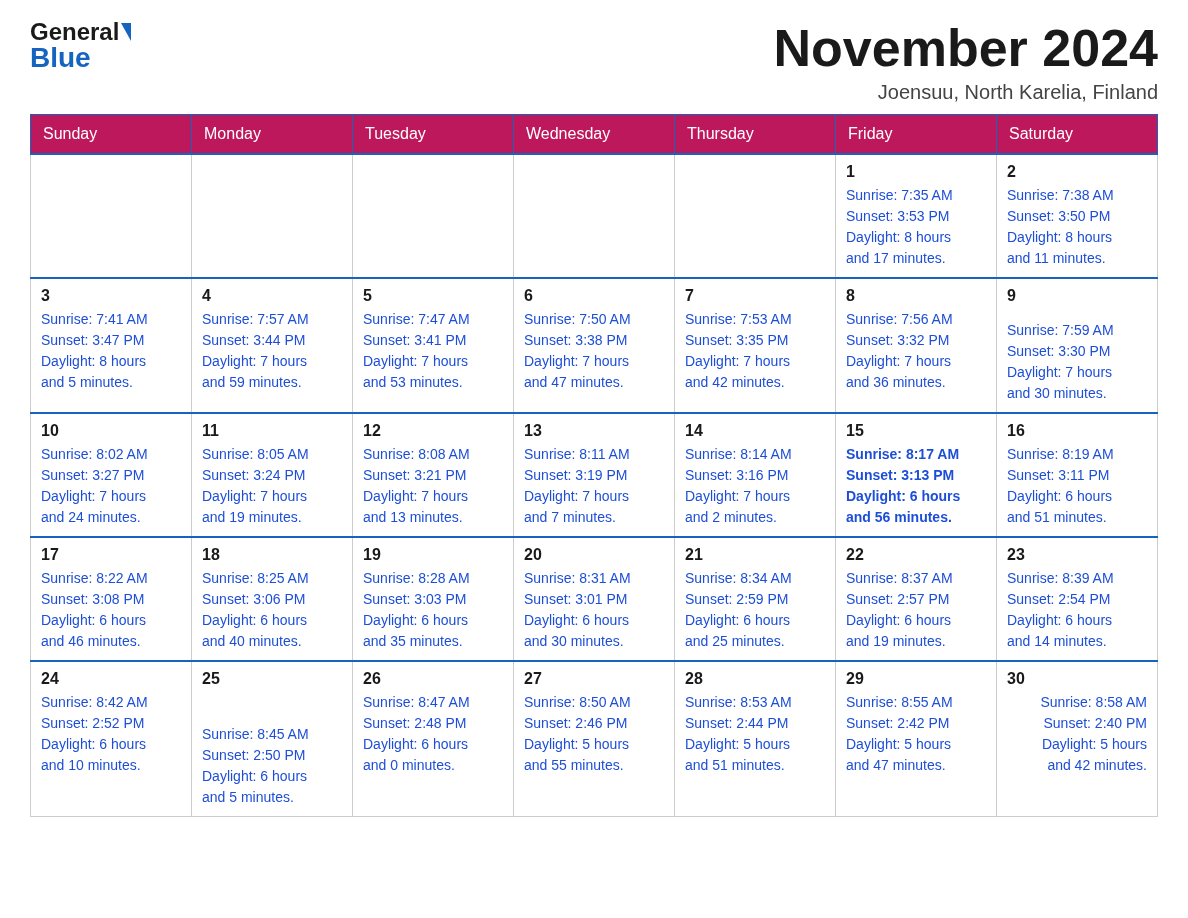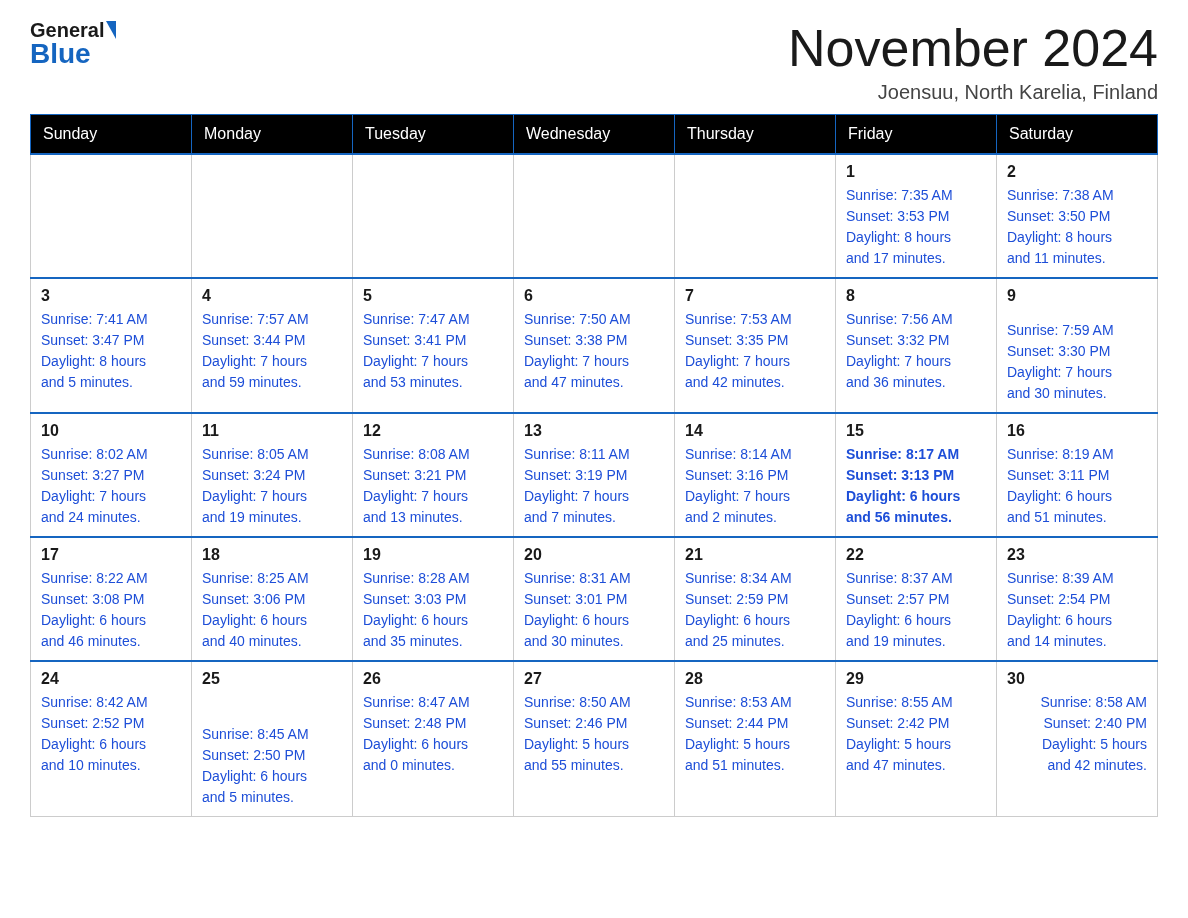--- a/index.html
+++ b/index.html
@@ -15,21 +15,21 @@
       justify-content: space-between;
       align-items: flex-start;
       margin-bottom: 10px;
     }
     .logo {
       display: flex;
       flex-direction: column;
       align-items: flex-start;
     }
     .logo-general {
-      font-size: 20px;
+      font-size: 24px;
       font-weight: bold;
       color: #1a1a1a;
       line-height: 1;
     }
     .logo-blue {
       font-size: 28px;
       font-weight: bold;
       color: #1565c0;
       line-height: 1;
     }
@@ -45,36 +45,36 @@
     }
     .logo-row {
       display: flex;
       align-items: center;
     }
     .title-section {
       text-align: right;
     }
     .month-title {
       font-size: 52px;
-      font-weight: normal;
+      font-weight: bold;
       color: #1a1a1a;
       line-height: 1.1;
     }
     .location {
       font-size: 20px;
       color: #444;
       margin-top: 4px;
     }
     .calendar {
       width: 100%;
       border-collapse: collapse;
       margin-top: 10px;
     }
     .calendar th {
-      background-color: #000000;
+      background-color: #be185d;
       color: #fff;
       font-size: 16px;
       font-weight: normal;
       padding: 10px 12px;
       text-align: left;
       border: 1px solid #1565c0;
     }
     .calendar td {
       vertical-align: top;
       border: 1px solid #ccc;

